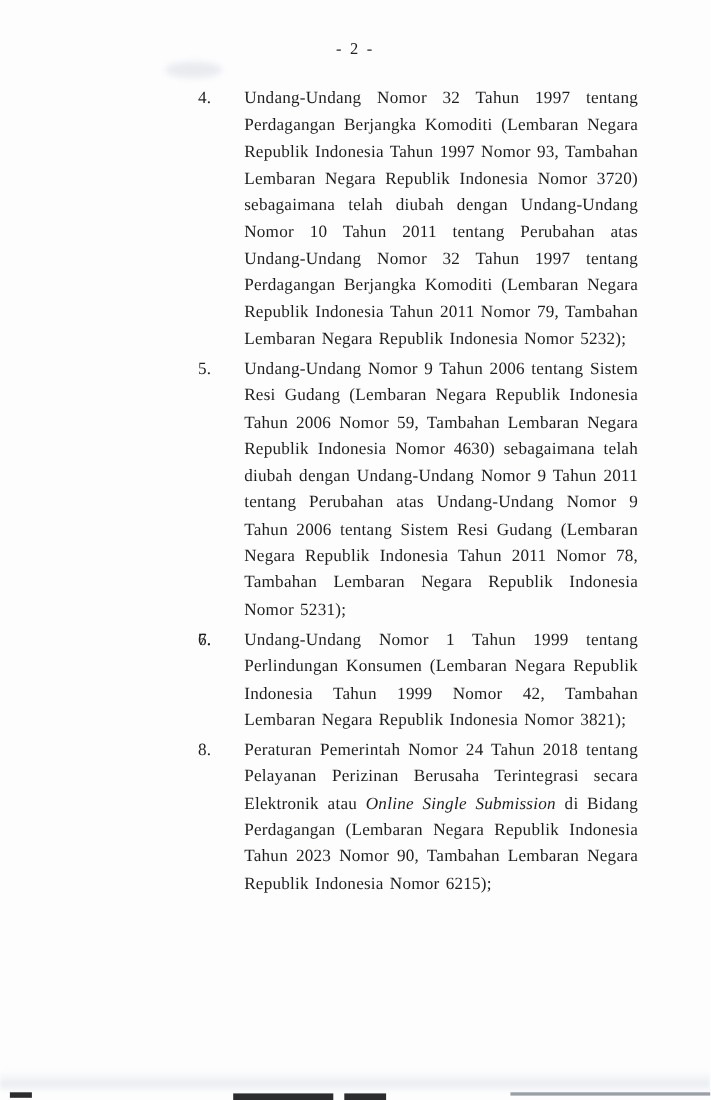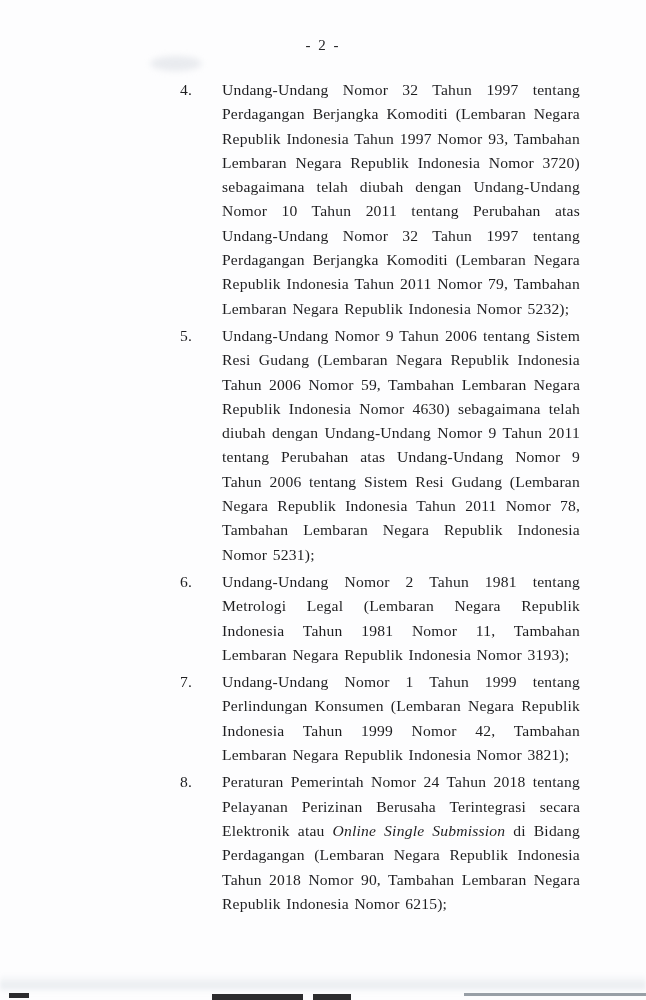--- a/index.html
+++ b/index.html
@@ -93,23 +93,23 @@
 <body>
 
 <div class="page">
   <div class="page-number">- 2 -</div>
 
   <div class="smudge-top"></div>
 
   <ol class="law-list">
       <li class="law-item"><span class="num">4.</span><span class="txt"><span>Undang-Undang Nomor 32 Tahun 1997 tentang Perdagangan Berjangka Komoditi (Lembaran Negara Republik Indonesia Tahun 1997 Nomor 93, Tambahan Lembaran Negara Republik Indonesia Nomor 3720) sebagaimana telah diubah dengan Undang-Undang Nomor 10 Tahun 2011 tentang Perubahan atas Undang-Undang Nomor 32 Tahun 1997 tentang Perdagangan Berjangka Komoditi (Lembaran Negara Republik Indonesia Tahun 2011 Nomor 79, Tambahan Lembaran Negara Republik Indonesia Nomor 5232);</span></span></li>
       <li class="law-item"><span class="num">5.</span><span class="txt"><span>Undang-Undang Nomor 9 Tahun 2006 tentang Sistem Resi Gudang (Lembaran Negara Republik Indonesia Tahun 2006 Nomor 59, Tambahan Lembaran Negara Republik Indonesia Nomor 4630) sebagaimana telah diubah dengan Undang-Undang Nomor 9 Tahun 2011 tentang Perubahan atas Undang-Undang Nomor 9 Tahun 2006 tentang Sistem Resi Gudang (Lembaran Negara Republik Indonesia Tahun 2011 Nomor 78, Tambahan Lembaran Negara Republik Indonesia Nomor 5231);</span></span></li>
-      <li class="law-item"><span class="num">6.</span><span class="txt"><span>Undang-Undang Nomor 2 Tahun 1981 tentang Metrologi Legal (Lembaran Negara Republik Indonesia Tahun 1981 Nomor 11, Tambahan Lembaran Negara Republik Indonesia Nomor 3193);</span></span></li>
+      <li class="law-item"><span class="num">6.</span></li>
       <li class="law-item"><span class="num">7.</span><span class="txt"><span>Undang-Undang Nomor 1 Tahun 1999 tentang Perlindungan Konsumen (Lembaran Negara Republik Indonesia Tahun 1999 Nomor 42, Tambahan Lembaran Negara Republik Indonesia Nomor 3821);</span></span></li>
-      <li class="law-item"><span class="num">8.</span><span class="txt"><span>Peraturan Pemerintah Nomor 24 Tahun 2018 tentang Pelayanan Perizinan Berusaha Terintegrasi secara Elektronik atau </span><i>Online Single Submission</i><span> di Bidang Perdagangan (Lembaran Negara Republik Indonesia Tahun 2018 Nomor 90, Tambahan Lembaran Negara Republik Indonesia Nomor 6215);</span></span></li>
+      <li class="law-item"><span class="num">8.</span><span class="txt"><span>Peraturan Pemerintah Nomor 24 Tahun 2018 tentang Pelayanan Perizinan Berusaha Terintegrasi secara Elektronik atau </span><i>Online Single Submission</i><span> di Bidang Perdagangan (Lembaran Negara Republik Indonesia Tahun 2023 Nomor 90, Tambahan Lembaran Negara Republik Indonesia Nomor 6215);</span></span></li>
     </ol>
 
   <div class="scan-shadow-band"></div>
   <div class="scan-mark m1"></div>
   <div class="scan-mark m2"></div>
   <div class="scan-mark m3"></div>
   <div class="scan-line m4"></div>
 </div>
 
 </body></html>

